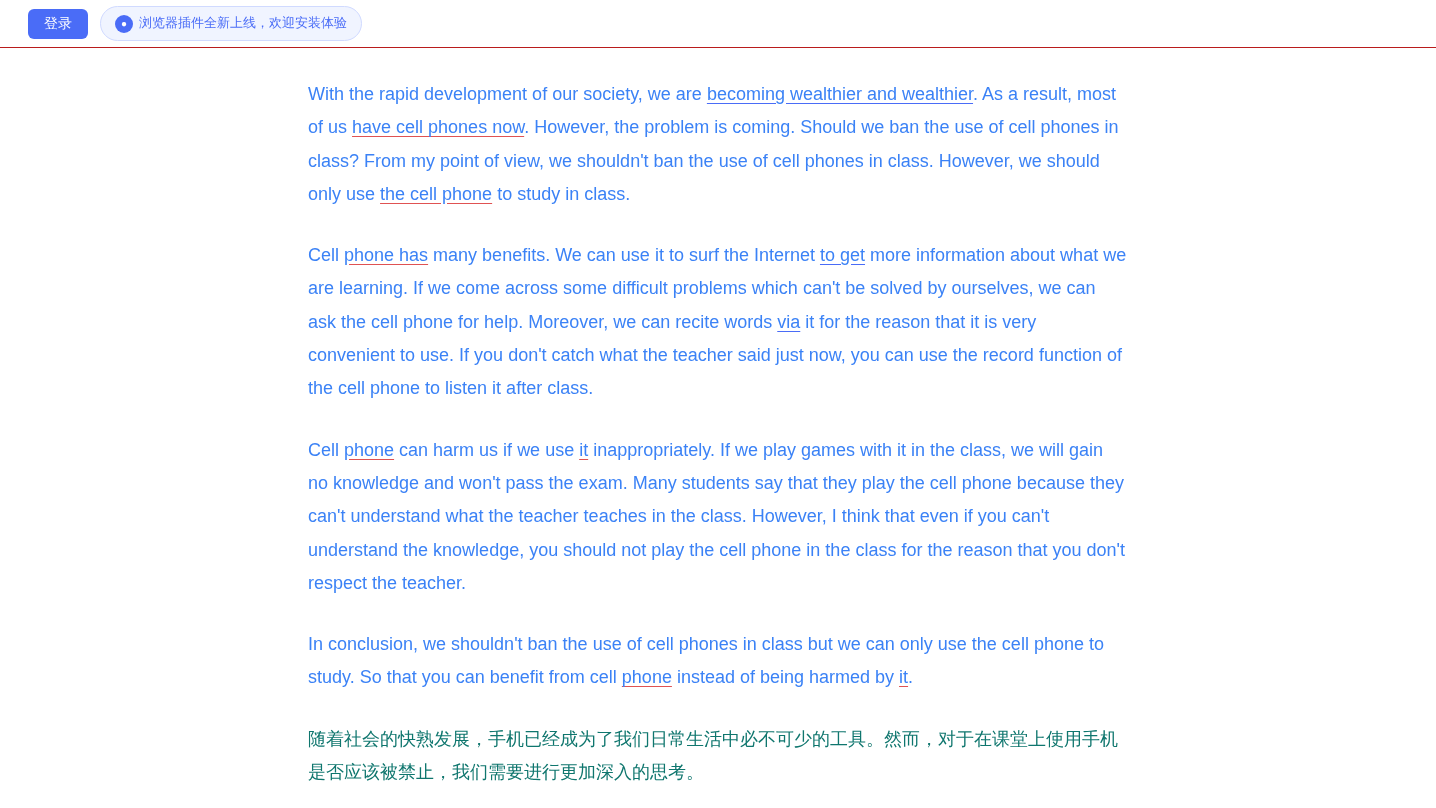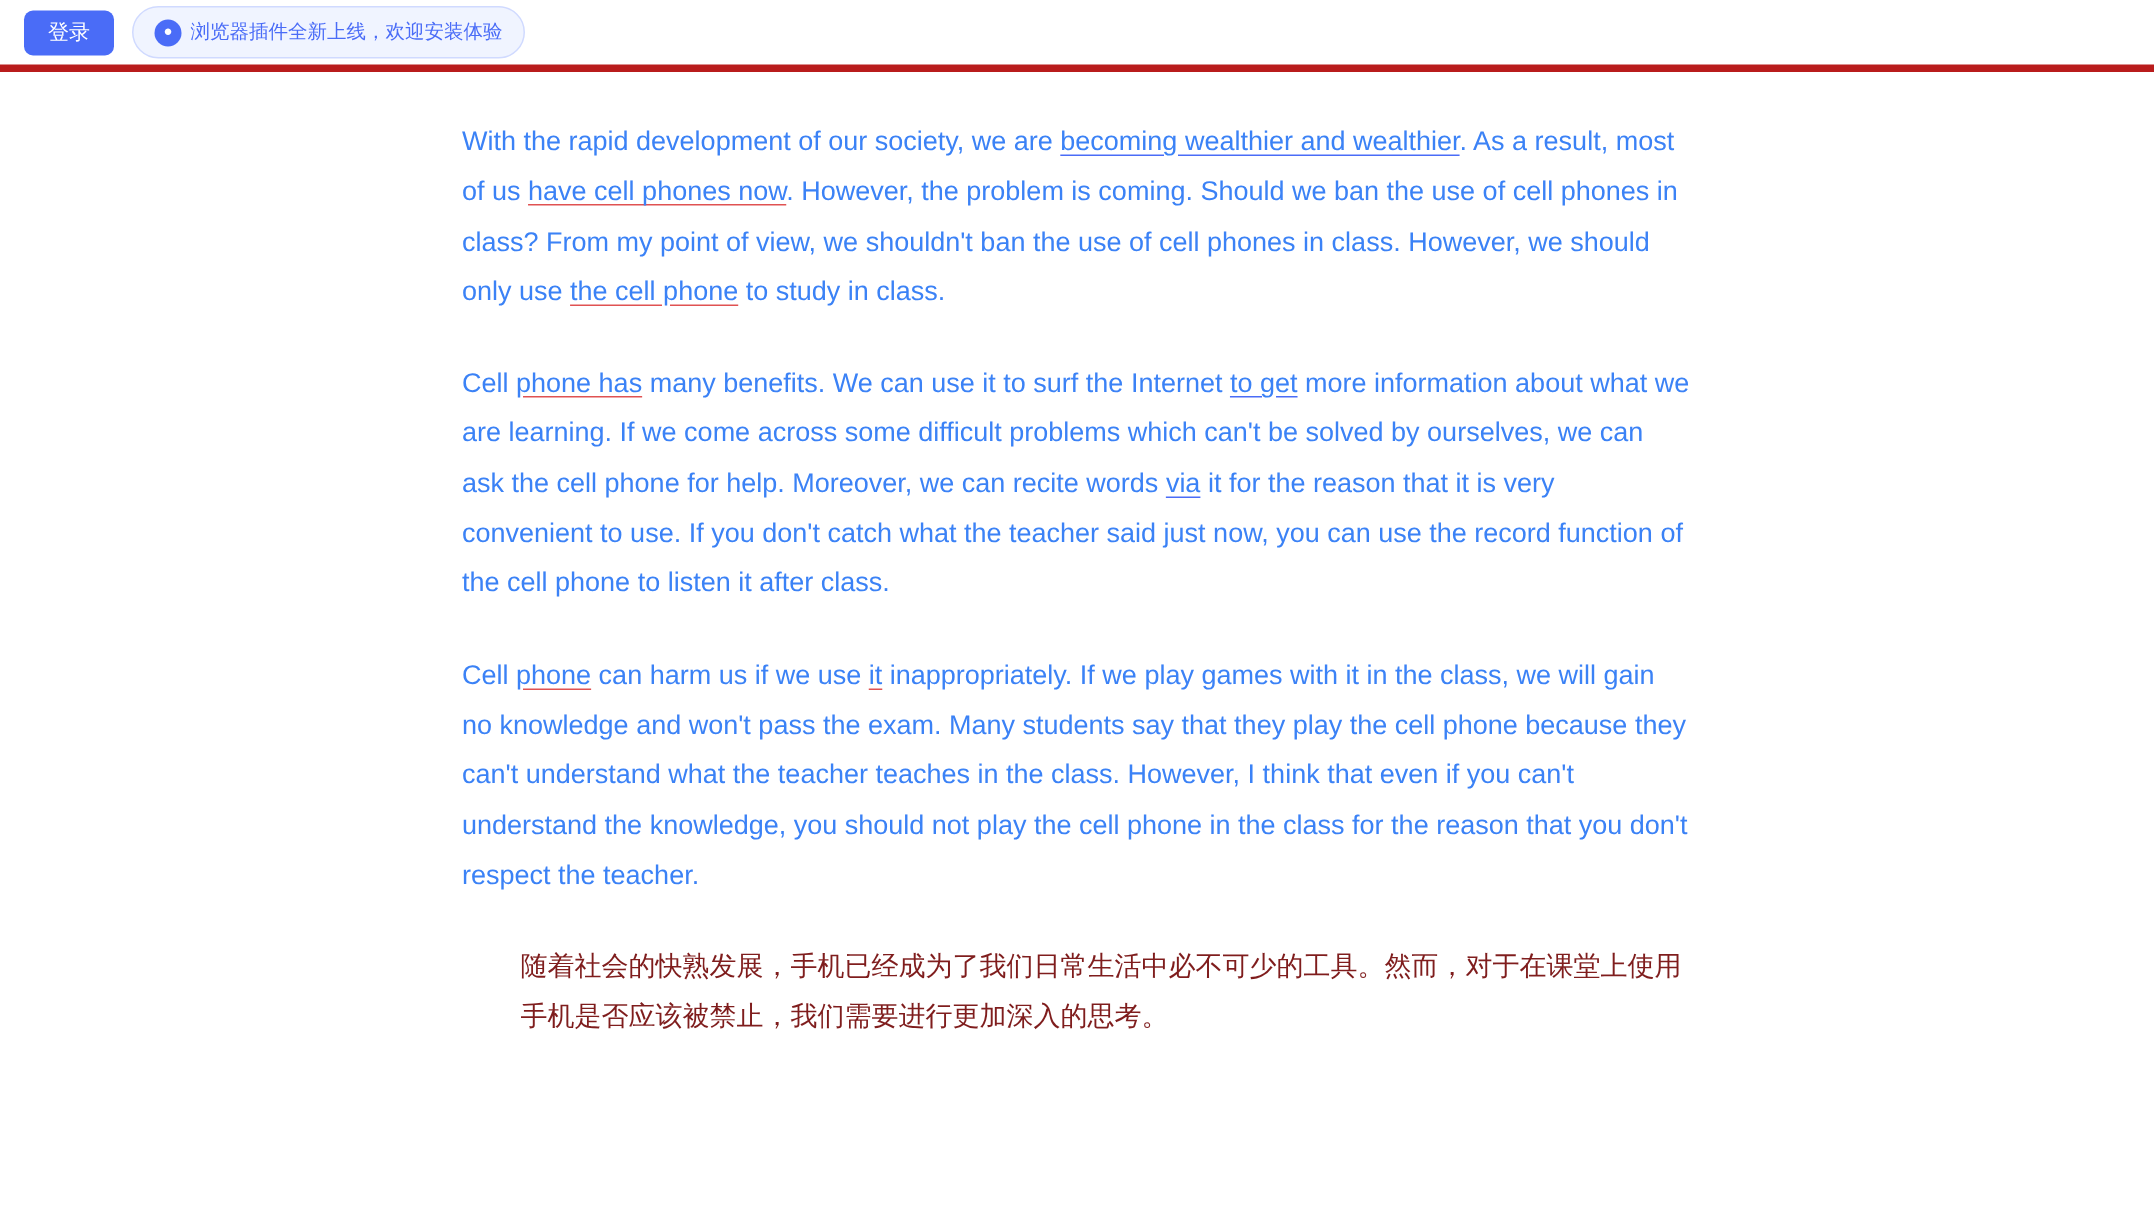--- a/index.html
+++ b/index.html
@@ -18,24 +18,24 @@
 
     .top-bar {
       position: fixed;
       top: 0;
       left: 0;
       right: 0;
       height: 48px;
       background: #ffffff;
       display: flex;
       align-items: center;
-      padding: 0 16px;
+      padding: 0 28px;
       gap: 12px;
       z-index: 100;
-      border-bottom: 5px solid #b91c1c;
+      border-bottom: 1px solid #b91c1c;
     }
 
     .login-btn {
       background: #4a6cf7;
       color: white;
       border: none;
       border-radius: 6px;
       padding: 6px 16px;
       font-size: 14px;
       cursor: pointer;
@@ -93,22 +93,21 @@
     .underline-red {
       text-decoration: underline;
       text-decoration-color: #e05252;
       text-underline-offset: 3px;
     }
 
     .chinese-paragraph {
       margin-bottom: 20px;
       font-size: 18px;
       line-height: 1.85;
-      color: #7f1d1d;
-      margin-left: 39px;
+      color: #0f766e;
     }
   </style>
 </head>
 <body>
 
 <div class="top-bar">
   <button class="login-btn">登录</button>
   <div class="plugin-banner">
     <span class="plugin-icon">●</span>
     <span>浏览器插件全新上线，欢迎安装体验</span>
@@ -122,16 +121,19 @@
   </p>
 
   <p class="paragraph">
     <span>Cell </span><span class="underline-red">phone has</span><span> many benefits. We can use it to surf the Internet </span><span class="underline-blue">to get</span><span> more information about what we are learning. If we come across some difficult problems which can't be solved by ourselves, we can ask the cell phone for help. Moreover, we can recite words </span><span class="underline-blue">via</span><span> it for the reason that it is very convenient to use. If you don't catch what the teacher said just now, you can use the record function of the cell phone to listen it after class.</span>
   </p>
 
   <p class="paragraph">
     <span>Cell </span><span class="underline-red">phone</span><span> can harm us if we use </span><span class="underline-red">it</span><span> inappropriately. If we play games with it in the class, we will gain no knowledge and won't pass the exam. Many students say that they play the cell phone because they can't understand what the teacher teaches in the class. However, I think that even if you can't understand the knowledge, you should not play the cell phone in the class for the reason that you don't respect the teacher.</span>
   </p>
 
+  <p class="paragraph">
+    <span>In conclusion, we shouldn't ban the use of cell phones in class but we can only use the cell phone to study. So that you can benefit from cell </span><span class="underline-red">phone</span><span> instead of being harmed by </span><span class="underline-red">it</span><span>.</span>
+  </p>
 
   <p class="chinese-paragraph">随着社会的快熟发展，手机已经成为了我们日常生活中必不可少的工具。然而，对于在课堂上使用手机是否应该被禁止，我们需要进行更加深入的思考。</p>
 
 </div>
 
 </body></html>

